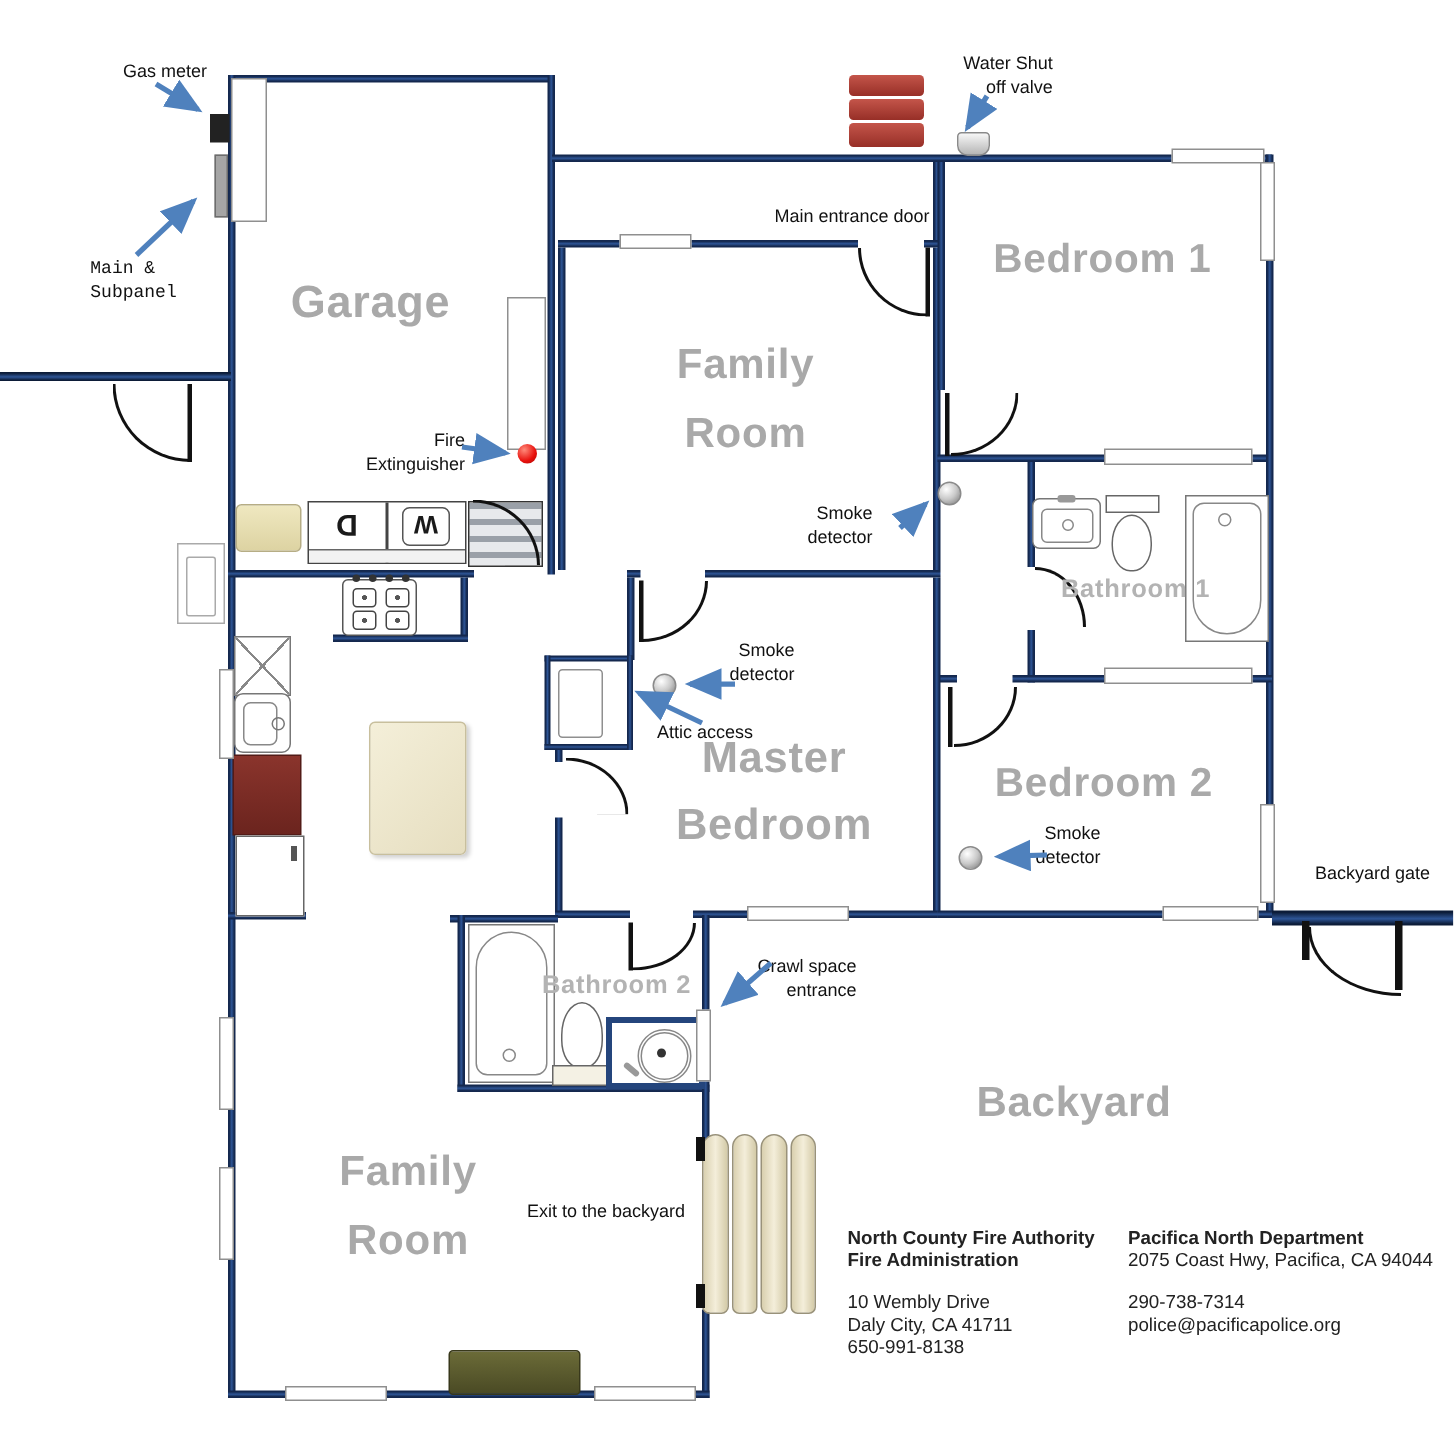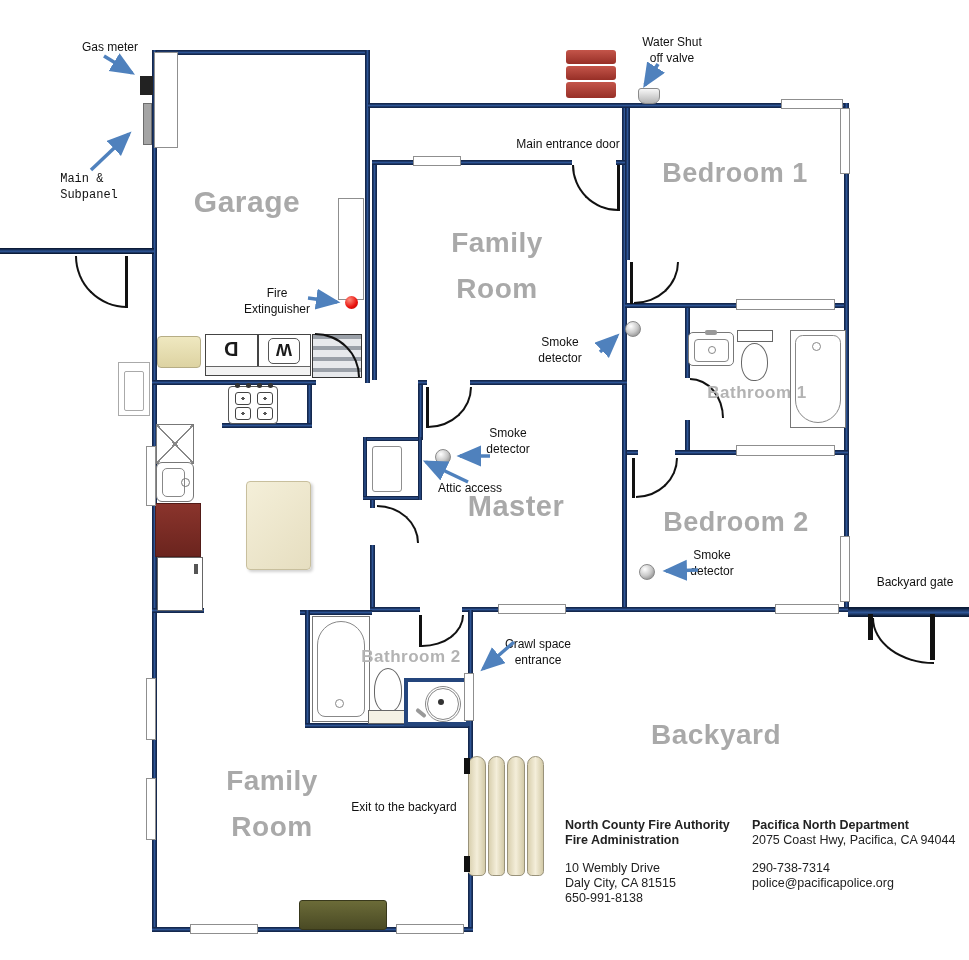--- a/index.html
+++ b/index.html
@@ -14,21 +14,21 @@
   .win{position:absolute;background:#fff;border:1.5px solid #8f8f8f;box-sizing:border-box;z-index:4;}
   
   .arc{position:absolute;box-sizing:border-box;z-index:3;}
   .arc.bl{border-left:2px solid #111;border-bottom:2px solid #111;border-bottom-left-radius:100% 100%;}
   .arc.br{border-right:2px solid #111;border-bottom:2px solid #111;border-bottom-right-radius:100% 100%;}
   .arc.tr{border-right:2px solid #111;border-top:2px solid #111;border-top-right-radius:100% 100%;}
   .leaf{position:absolute;background:#111;z-index:3;}
   
   .rlabel{position:absolute;color:#a9a9a9;font-weight:bold;transform:translate(-50%,-50%);
           white-space:nowrap;z-index:5;letter-spacing:.5px;}
-  .ann{position:absolute;font-size:12px;line-height:16px;color:#111;text-align:center;
+  .ann{position:absolute;font-size:12px;line-height:16px;color:#111;text-align:right;
        transform:translate(-50%,-50%);white-space:nowrap;z-index:6;}
   .fixture{position:absolute;background:#fff;border:1.5px solid #666;box-sizing:border-box;z-index:2;}
   .smoke{position:absolute;width:16px;height:16px;border-radius:50%;z-index:6;
          background:radial-gradient(circle at 35% 30%,#ffffff,#c9c9c9 50%,#7e7e7e 95%);
          border:1px solid #8a8a8a;box-sizing:border-box;}
   .arrow{position:absolute;z-index:7;overflow:visible;}
   .arrow line{stroke:#4f81bd;stroke-width:3.5;}
   .contact{position:absolute;font-size:12.5px;line-height:15px;color:#222;z-index:6;}
   .contact .b{font-weight:bold;}
   .contact div{white-space:nowrap;}
@@ -266,20 +266,21 @@
     </svg>
   <svg class="arrow" style="left:474px;top:638px;" width="44" height="40">
       <line x1="40" y1="4" x2="9" y2="31" marker-end="url(#ah)"></line>
     </svg>
 
   <div class="rlabel" style="left:247px;top:202px;font-size:30px;text-align:right;">Garage</div>
   <div class="rlabel" style="left:497px;top:243px;font-size:28px;">Family</div>
   <div class="rlabel" style="left:497px;top:289px;font-size:28px;">Room</div>
   <div class="rlabel" style="left:735px;top:173px;font-size:27px;">Bedroom 1</div>
   <div class="rlabel" style="left:516px;top:506px;font-size:29px;">Master</div>
+  <div class="rlabel" style="left:516px;top:551px;font-size:29px;">Bedroom</div>
   <div class="rlabel" style="left:736px;top:522px;font-size:27px;">Bedroom 2</div>
   <div class="rlabel" style="left:757px;top:393px;font-size:17px;color:#b3b3b3;">Bathroom 1</div>
   <div class="rlabel" style="left:411px;top:657px;font-size:17px;color:#b3b3b3;">Bathroom 2</div>
   <div class="rlabel" style="left:272px;top:781px;font-size:28px;">Family</div>
   <div class="rlabel" style="left:272px;top:827px;font-size:28px;">Room</div>
   <div class="rlabel" style="left:716px;top:735px;font-size:28px;">Backyard</div>
 
   <div class="ann" style="left:110px;top:47px;">Gas meter</div>
   <div class="ann" style="left:89px;top:187px;text-align:left;font-family:Liberation Mono, monospace;">
     <div>Main &amp;</div>
@@ -312,21 +313,21 @@
     <div>entrance</div>
   </div>
   <div class="ann" style="left:915px;top:582px;">Backyard gate</div>
   <div class="ann" style="left:404px;top:807px;">Exit to the backyard</div>
 
   <div class="contact" style="left:565px;top:818px;">
     <div class="b">North County Fire Authority</div>
     <div class="b">Fire Administration</div>
     <div style="height:13px;"></div>
     <div>10 Wembly Drive</div>
-    <div>Daly City, CA 81515</div>
+    <div>Daly City, CA 41711</div>
     <div>650-991-8138</div>
   </div>
   <div class="contact" style="left:752px;top:818px;">
     <div class="b">Pacifica North Department</div>
     <div>2075 Coast Hwy, Pacifica, CA 94044</div>
     <div style="height:13px;"></div>
     <div>290-738-7314</div>
     <div>police@pacificapolice.org</div>
   </div>
 </div>

